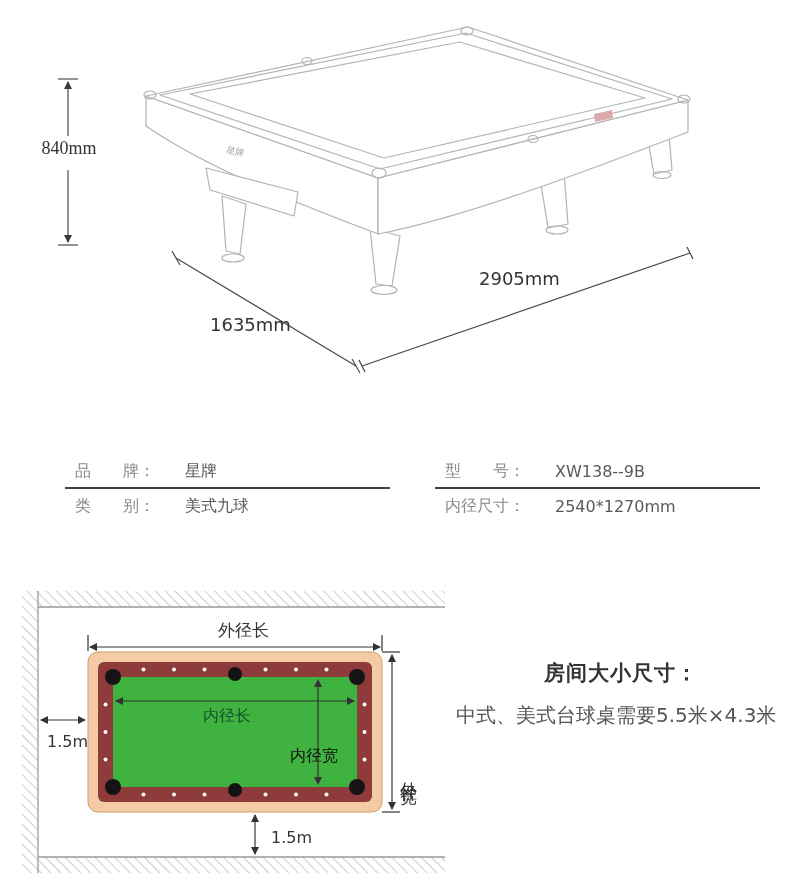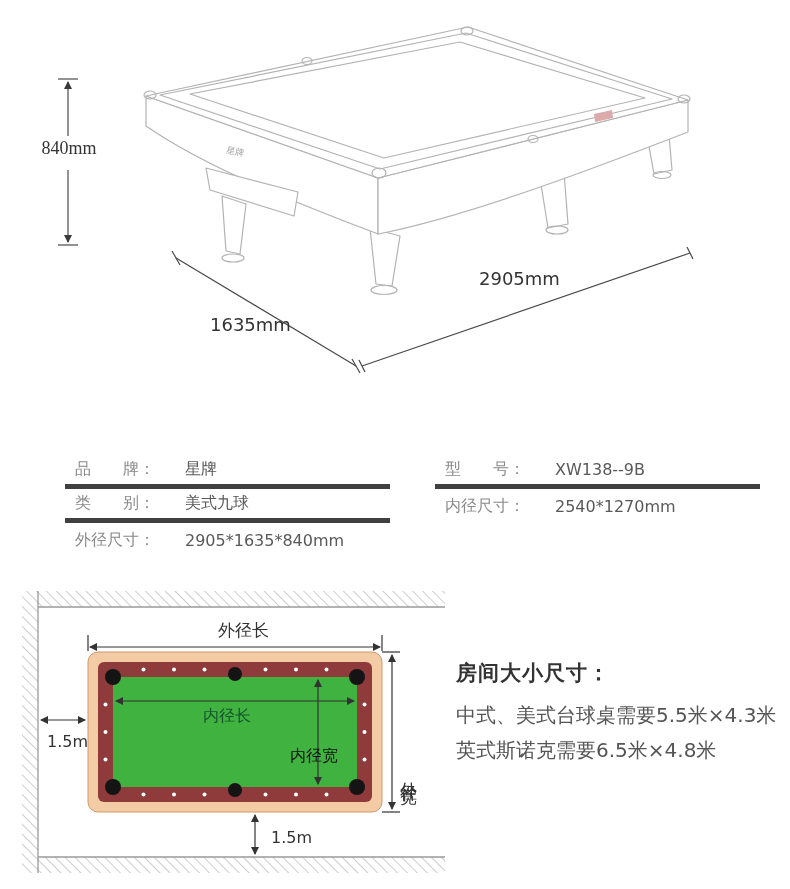--- a/index.html
+++ b/index.html
@@ -20,37 +20,37 @@
   }
 
   
   .spec-section { position: absolute; left: 0; top: 455px; width: 790px; height: 105px; }
   .spec-col { position: absolute; top: 0; width: 325px; }
   .spec-col-left  { left: 65px; }
   .spec-col-right { left: 435px; }
   .spec-row {
     display: flex; align-items: center;
     height: 34px; padding-left: 10px;
-    border-bottom: 5px solid #404040;
+    border-bottom: 2px solid #404040;
     font-size: 16px; white-space: nowrap;
   }
   .spec-row:last-child { border-bottom: none; }
   .spec-label { width: 110px; color: #8a8a8a; flex-shrink: 0; }
   .spec-value { color: #595959; }
 
   
   .room-section { position: absolute; left: 0; top: 585px; width: 790px; height: 304px; }
   .room-section svg { position: absolute; left: 0; top: 0; }
   .room-label { position: absolute; font-size: 16px; color: #222; text-align: right; white-space: nowrap; }
   .room-label.vertical {
     writing-mode: vertical-rl; letter-spacing: 3px; white-space: normal;
     font-size: 17px; color: #333;
   }
   .room-info { position: absolute; left: 456px; top: 74px; width: 330px; }
-  .room-info-title { font-size: 21px; font-weight: bold; color: #333; letter-spacing: 1px; }
+  .room-info-title { font-size: 21px; font-weight: bold; color: #333; letter-spacing: 1px; text-align: center; }
   .room-info-line { font-size: 20px; color: #555; margin-top: 9px; line-height: 26px; white-space: nowrap; }
   .room-info-line.first { margin-top: 15px; }
 </style>
 </head>
 <body>
 
 <div class="page">
 
   <div class="illustration-section">
     <svg width="790" height="445" viewBox="0 0 790 445">
@@ -120,24 +120,20 @@
 
   <div class="spec-section">
     <div class="spec-col spec-col-left">
       <div class="spec-row">
         <span class="spec-label">品　　牌：</span>
         <span class="spec-value">星牌</span>
       </div>
       <div class="spec-row">
         <span class="spec-label">类　　别：</span>
         <span class="spec-value">美式九球</span>
-      </div>
-      <div class="spec-row">
-        <span class="spec-label">外径尺寸：</span>
-        <span class="spec-value">2905*1635*840mm</span>
       </div>
     </div>
     <div class="spec-col spec-col-right">
       <div class="spec-row">
         <span class="spec-label">型　　号：</span>
         <span class="spec-value">XW138--9B</span>
       </div>
       <div class="spec-row">
         <span class="spec-label">内径尺寸：</span>
         <span class="spec-value">2540*1270mm</span>
@@ -228,17 +224,16 @@
     <div class="room-label" style="left:201px; top:34px; width:68px; font-size:17px; color:#333;">外径长</div>
     <div class="room-label" style="left:183px; top:121px; width:68px; color:#14532d;">内径长</div>
     <div class="room-label" style="left:274px; top:161px; width:64px; color:#111;">内径宽</div>
     <div class="room-label vertical" style="left:398px; top:112px; height:80px;">外径宽</div>
     <div class="room-label" style="left:42px; top:147px; width:46px; color:#333;">1.5m</div>
     <div class="room-label" style="left:264px; top:243px; width:48px; color:#333;">1.5m</div>
 
     <div class="room-info">
       <div class="room-info-title">房间大小尺寸：</div>
       <div class="room-info-line first">中式、美式台球桌需要5.5米×4.3米</div>
-      <div class="room-info-line">英式斯诺克需要6.5米×4.8米</div>
     </div>
   </div>
 
 </div>
 
 </body></html>

